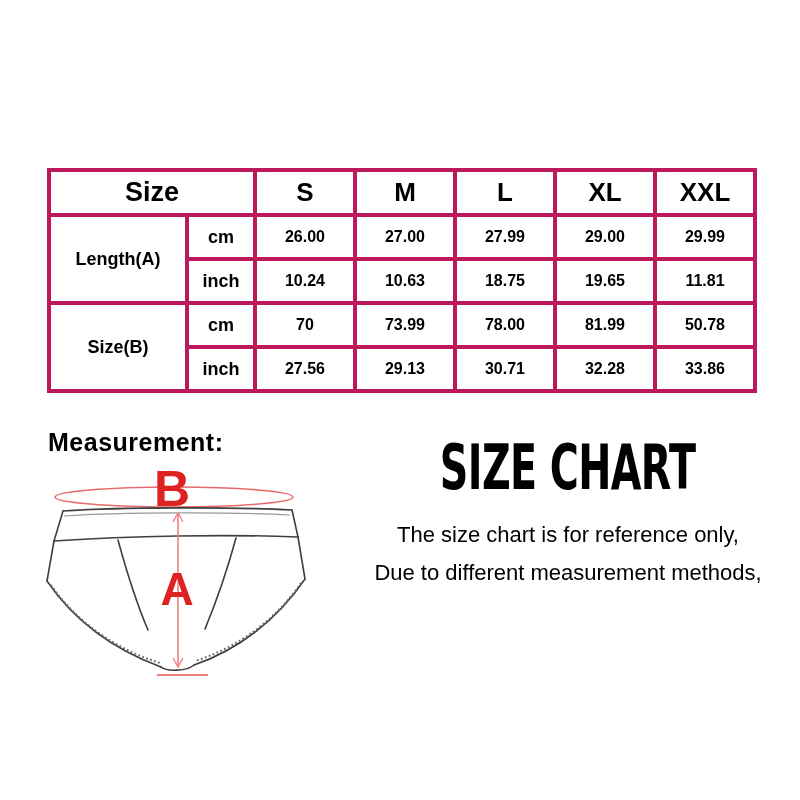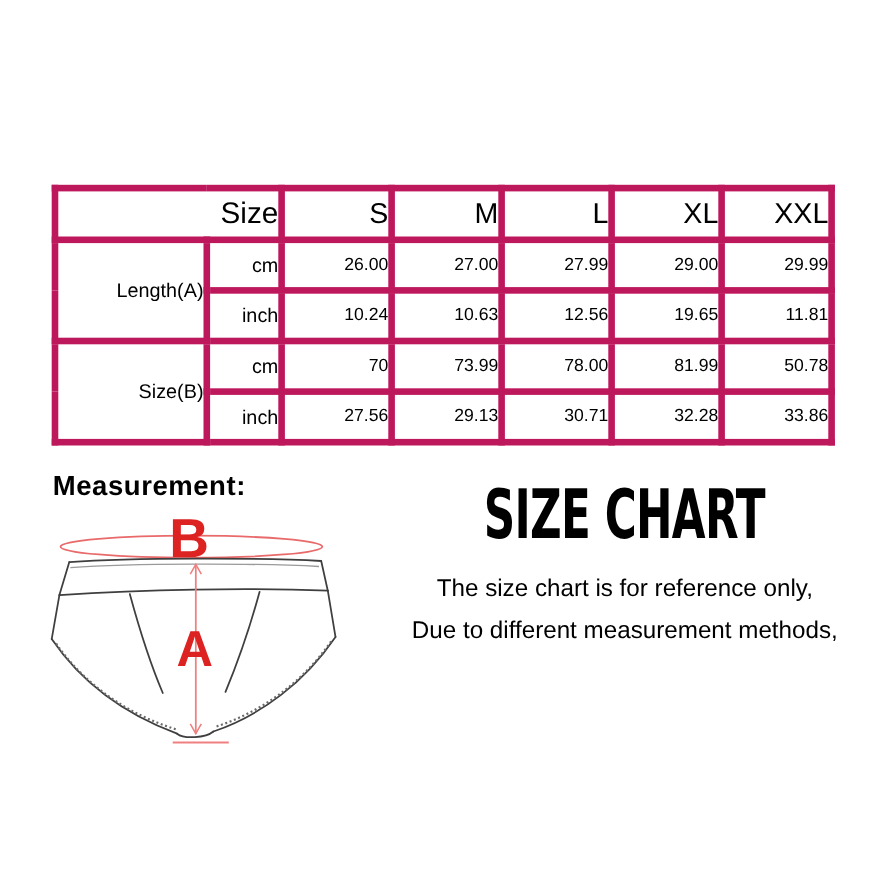--- a/index.html
+++ b/index.html
@@ -20,25 +20,26 @@
     top: 168px;
     width: 706px;
   }
   table.size-table {
     border-collapse: collapse;
     width: 100%;
     table-layout: fixed;
     border: 3px solid #000;
   }
   table.size-table td {
-    border: 6px solid #be185d;
-    text-align: right;
+    border: 4px solid #be185d;
+    text-align: center;
     vertical-align: middle;
     padding: 0;
     background: #fff;
+    font-weight: bold;
   }
   td.head-cell   { height: 41px; font-size: 26px; }
   td.size-label  { font-size: 27px; }
   td.dim-cell    { font-size: 18px; }
   td.unit-cell   { height: 40px; font-size: 18px; }
   td.val-cell    { height: 40px; font-size: 16px; }
 
   
   .measure-heading {
     position: absolute;
@@ -113,21 +114,21 @@
           <td class="val-cell">26.00</td>
           <td class="val-cell">27.00</td>
           <td class="val-cell">27.99</td>
           <td class="val-cell">29.00</td>
           <td class="val-cell">29.99</td>
         </tr>
         <tr>
           <td class="unit-cell">inch</td>
           <td class="val-cell">10.24</td>
           <td class="val-cell">10.63</td>
-          <td class="val-cell">12.56</td>
+          <td class="val-cell">18.75</td>
           <td class="val-cell">19.65</td>
           <td class="val-cell">11.81</td>
         </tr>
         <tr>
           <td class="dim-cell" rowspan="2">Size(B)</td>
           <td class="unit-cell">cm</td>
           <td class="val-cell">70</td>
           <td class="val-cell">73.99</td>
           <td class="val-cell">78.00</td>
           <td class="val-cell">81.99</td>

